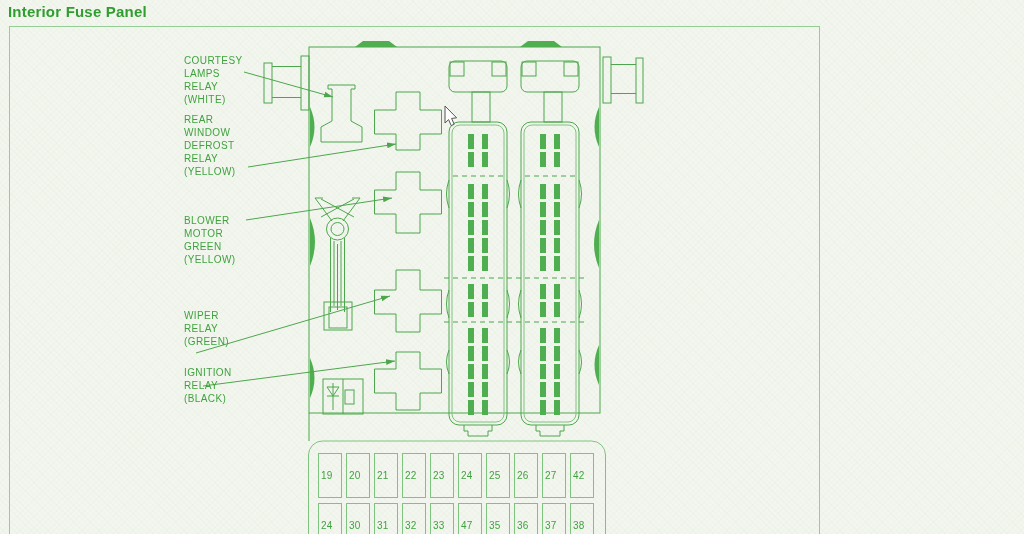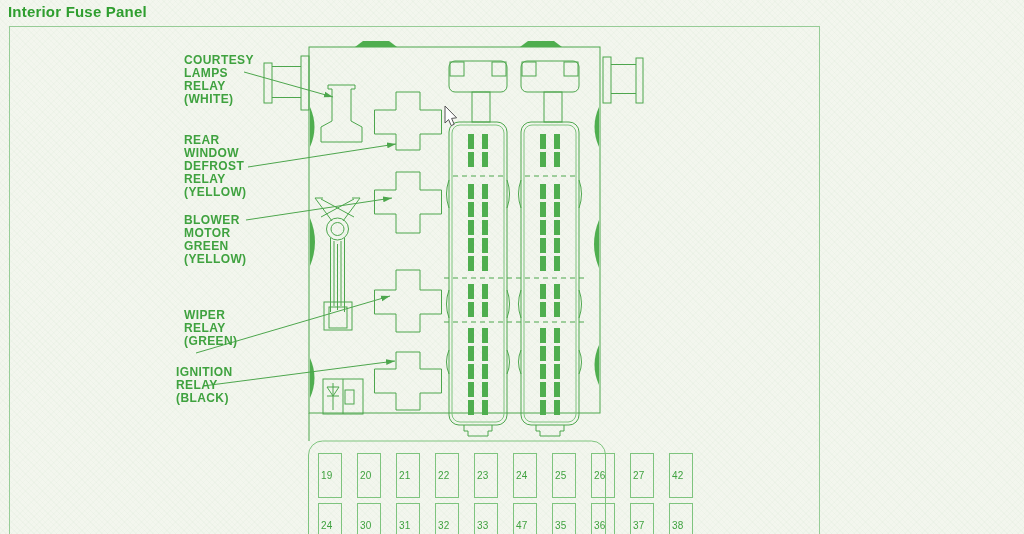--- a/index.html
+++ b/index.html
@@ -24,26 +24,25 @@
   }
   svg.art{position:absolute;left:0;top:0;}
   .ln{stroke:var(--line,#4da64d);fill:none;stroke-width:1;}
   .ln-light{stroke:var(--light,#7ec47e);fill:none;stroke-width:1;}
   .fill-green{fill:var(--fill,#4fae4f);stroke:none;}
   .dash{stroke:var(--line,#4da64d);fill:none;stroke-width:1;stroke-dasharray:5 4;}
   .cursor-shape{fill:#ffffff;stroke:#555;stroke-width:1;}
   .relay-label{
     position:absolute;
     color:var(--text,#3fa23f);
-    font-size:12px;line-height:13px;letter-spacing:.4px;
+    font-size:10px;line-height:13px;letter-spacing:.4px;
     white-space:pre-line;
-    font-weight:bold;
   }
   .fuse-row{
-    position:absolute;display:flex;gap:15px;
+    position:absolute;display:flex;gap:4px;
   }
   .fuse-cell{
     width:22px;height:43px;flex:0 0 auto;
     border:1px solid var(--light,#7ec47e);
     display:flex;align-items:center;
     background:transparent;
   }
   .fuse-cell span{
     color:var(--text,#3fa23f);font-size:10px;padding-left:2px;letter-spacing:.3px;
   }
@@ -218,33 +217,33 @@
       <line class="ln" x1="203" y1="386" x2="395" y2="361" marker-end="url(#ah)"></line>
     </g>
 
     <path class="cursor-shape" d="M445,106 l0,17 l3.6,-3.4 l2.6,6 l3,-1.3 l-2.6,-5.9 l5,-0.6 Z"></path>
   </svg>
 
   <div class="relay-label" style="left:184px;top:54px;">COURTESY
 LAMPS
 RELAY
 (WHITE)</div>
-  <div class="relay-label" style="left:184px;top:134px;">REAR
+  <div class="relay-label" style="left:184px;top:113px;">REAR
 WINDOW
 DEFROST
 RELAY
 (YELLOW)</div>
   <div class="relay-label" style="left:184px;top:214px;">BLOWER
 MOTOR
 GREEN
 (YELLOW)</div>
   <div class="relay-label" style="left:184px;top:309px;">WIPER
 RELAY
 (GREEN)</div>
-  <div class="relay-label" style="left:176px;top:366px;">IGNITION
+  <div class="relay-label" style="left:184px;top:366px;">IGNITION
 RELAY
 (BLACK)</div>
 
   <div class="fuse-row" style="left:318px;top:453px;">
       <div class="fuse-cell">
         <span>19</span>
       </div>
       <div class="fuse-cell">
         <span>20</span>
       </div>

